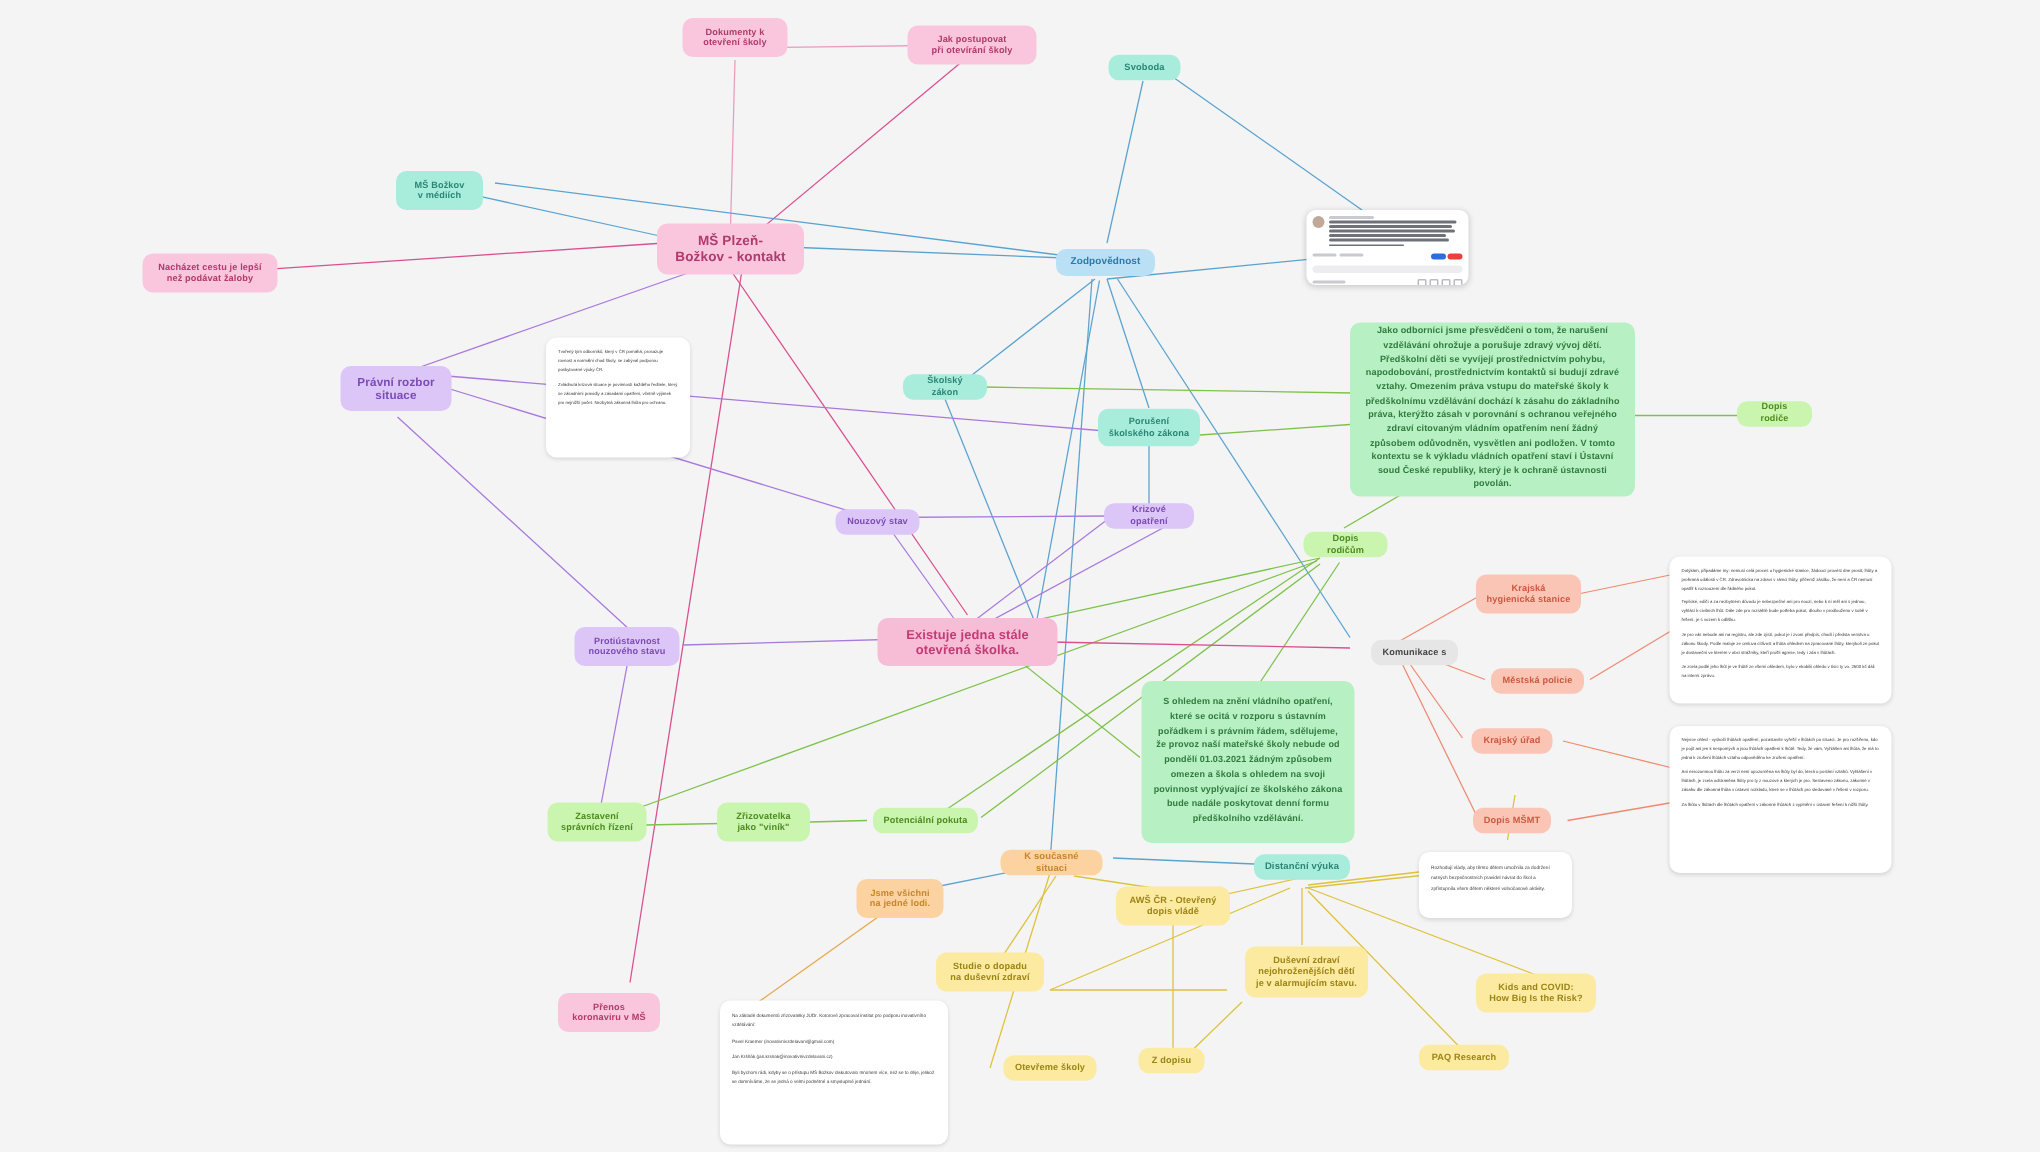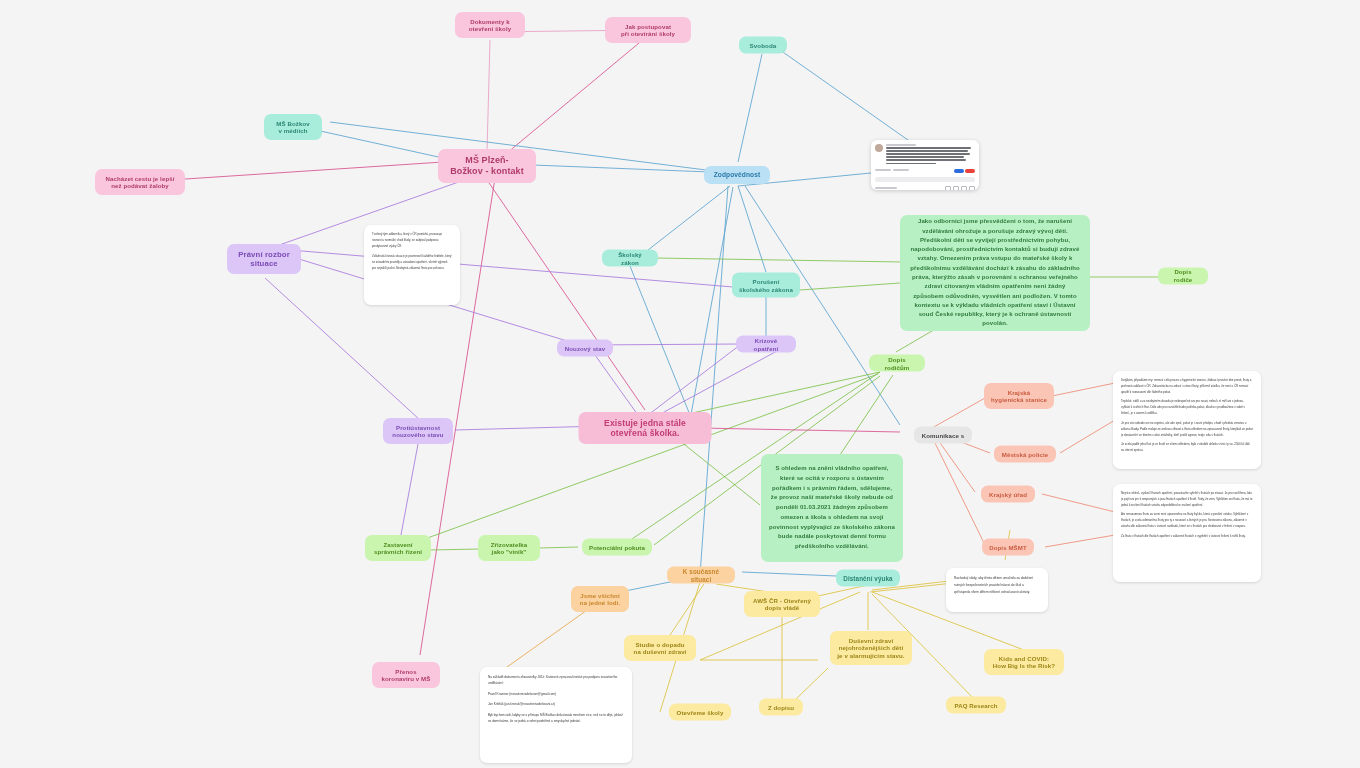--- a/index.html
+++ b/index.html
@@ -156,21 +156,21 @@
     <path class="e eYellow" d="M872,592 L1024,650"></path>
     <path class="e eYellow" d="M872,594 L975,700"></path>
     <path class="e eYellow" d="M860,592 L700,660"></path>
     <path class="e eYellow" d="M700,660 L818,660"></path>
     <path class="e eYellow" d="M828,668 L795,700"></path>
     <path class="e eYellow" d="M1000,578 L870,592"></path>
     <path class="e eYellow" d="M1005,560 L1010,530"></path>
     <path class="e eOrange" d="M590,608 L500,672"></path>
   </svg>
 
-  <div class="node c-pink-strong" style="left:645px;top:428px;width:133px;height:32px;font-size:8.6px;">Existuje jedna stále
+  <div class="node c-pink-strong" style="left:645px;top:428px;width:120px;height:32px;font-size:8.6px;">Existuje jedna stále
 otevřená školka.</div>
 
   <div class="node c-pink" style="left:487px;top:166px;width:98px;height:34px;font-size:9px;">MŠ Plzeň-
 Božkov - kontakt</div>
 
   <div class="node c-pink" style="left:490px;top:25px;width:70px;height:26px;font-size:6.1px;">Dokumenty k
 otevření školy</div>
 
   <div class="node c-pink" style="left:648px;top:30px;width:86px;height:26px;font-size:6.1px;">Jak postupovat
 při otevírání školy</div>

